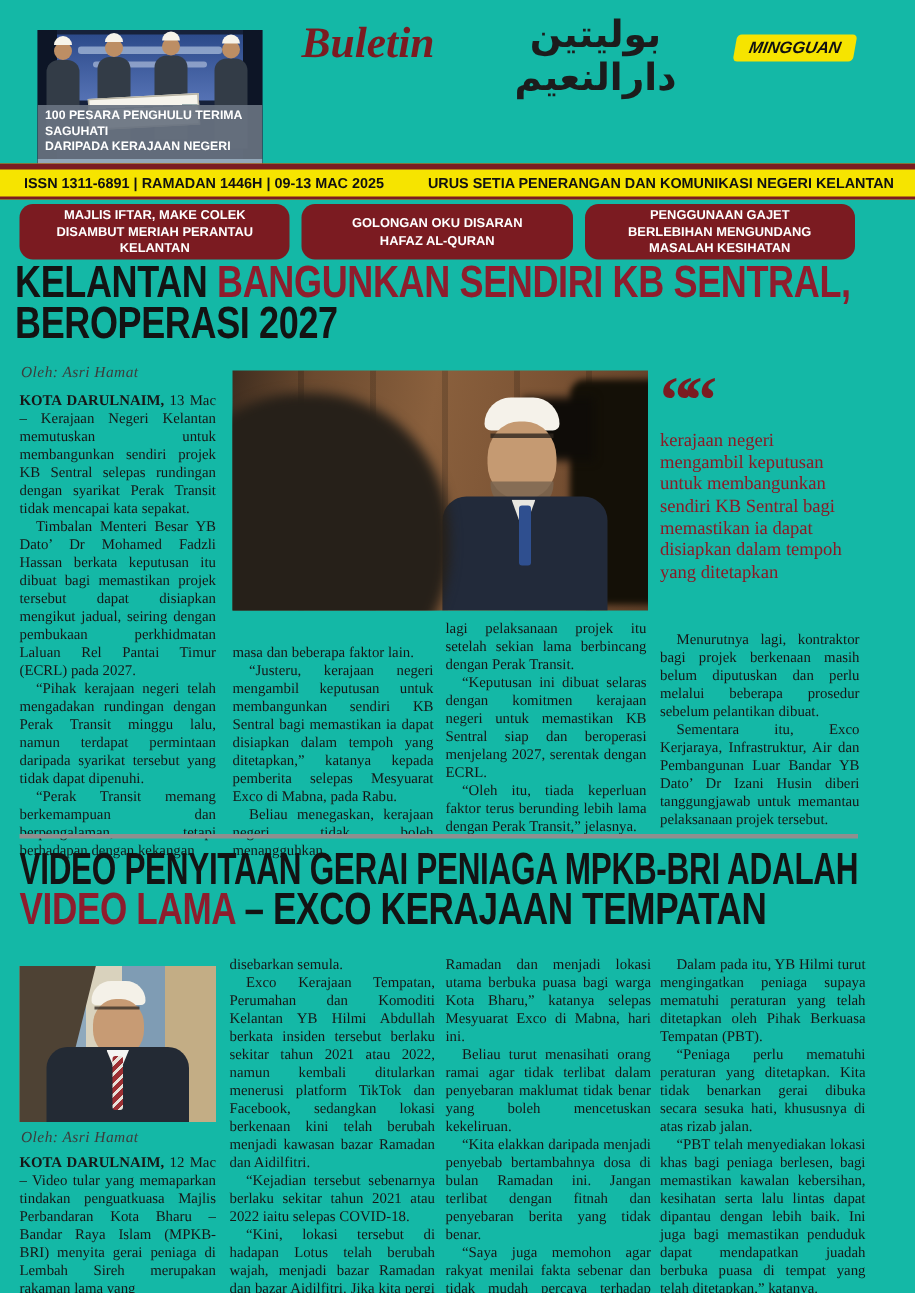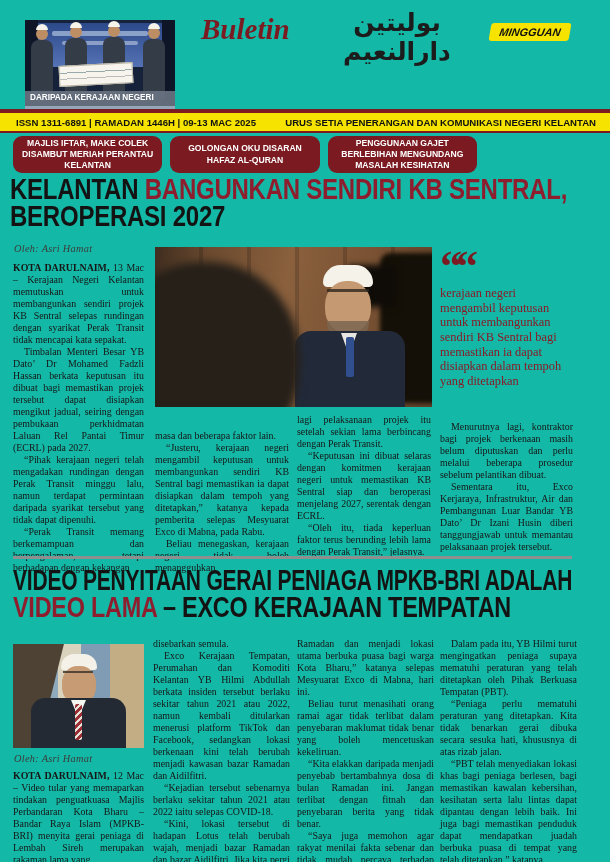--- a/index.html
+++ b/index.html
@@ -39,21 +39,21 @@
     font-family:"Liberation Sans",sans-serif; font-weight:700; font-size:8.2px; line-height:1.3; padding:2px 5px; }
   .hp-floor { position:absolute; left:0; right:0; bottom:0; height:7px; background:#93a7b8; }
 
   
   .issn-bar { position:absolute; left:0; top:109px; width:610px; height:24px; background:#f6e400;
     border-top:4px solid #7b1b21; border-bottom:2px solid #7b1b21; display:flex; justify-content:space-between;
     align-items:center; padding:0 14px 0 16px; font-family:"Liberation Sans",sans-serif; font-weight:700;
     font-size:9.6px; color:#111; }
 
   
-  .boxes { position:absolute; left:13px; top:136px; width:464px; height:37px; display:flex; gap:8px; }
+  .boxes { position:absolute; left:13px; top:136px; width:557px; height:37px; display:flex; gap:8px; }
   .hbox { flex:1; background:#7b1b21; color:#fff; border-radius:9px; display:flex; align-items:center;
     justify-content:center; text-align:center; font-family:"Liberation Sans",sans-serif; font-weight:700;
     font-size:8.6px; line-height:1.3; white-space:pre-line; padding:2px 8px; }
 
   
   .hl-line { font-family:"Liberation Sans",sans-serif; font-weight:700; font-size:30px; line-height:27px;
     color:#131313; white-space:nowrap; transform-origin:left top; letter-spacing:-0.3px; }
   .sx80 { transform:scaleX(.80); }
   .sx70 { transform:scaleX(.70); }
   .sx78 { transform:scaleX(.78); }
@@ -134,20 +134,21 @@
     </div>
     <div class="hp-curtain-l"></div>
     <div class="hp-curtain-r"></div>
     <div class="hp-fig hp-f1"></div>
     <div class="hp-fig hp-f2"></div>
     <div class="hp-fig hp-f3"></div>
     <div class="hp-fig hp-f4"></div>
     <div class="hp-cheque"></div>
     <div class="hp-floor"></div>
     <div class="hp-caption">
+      <div>100 PESARA PENGHULU TERIMA SAGUHATI</div>
       <div>DARIPADA KERAJAAN NEGERI</div>
     </div>
   </div>
 
   <div class="issn-bar">
     <span>ISSN 1311-6891 | RAMADAN 1446H | 09-13 MAC 2025</span>
     <span>URUS SETIA PENERANGAN DAN KOMUNIKASI NEGERI KELANTAN</span>
   </div>
 
   <div class="boxes">

